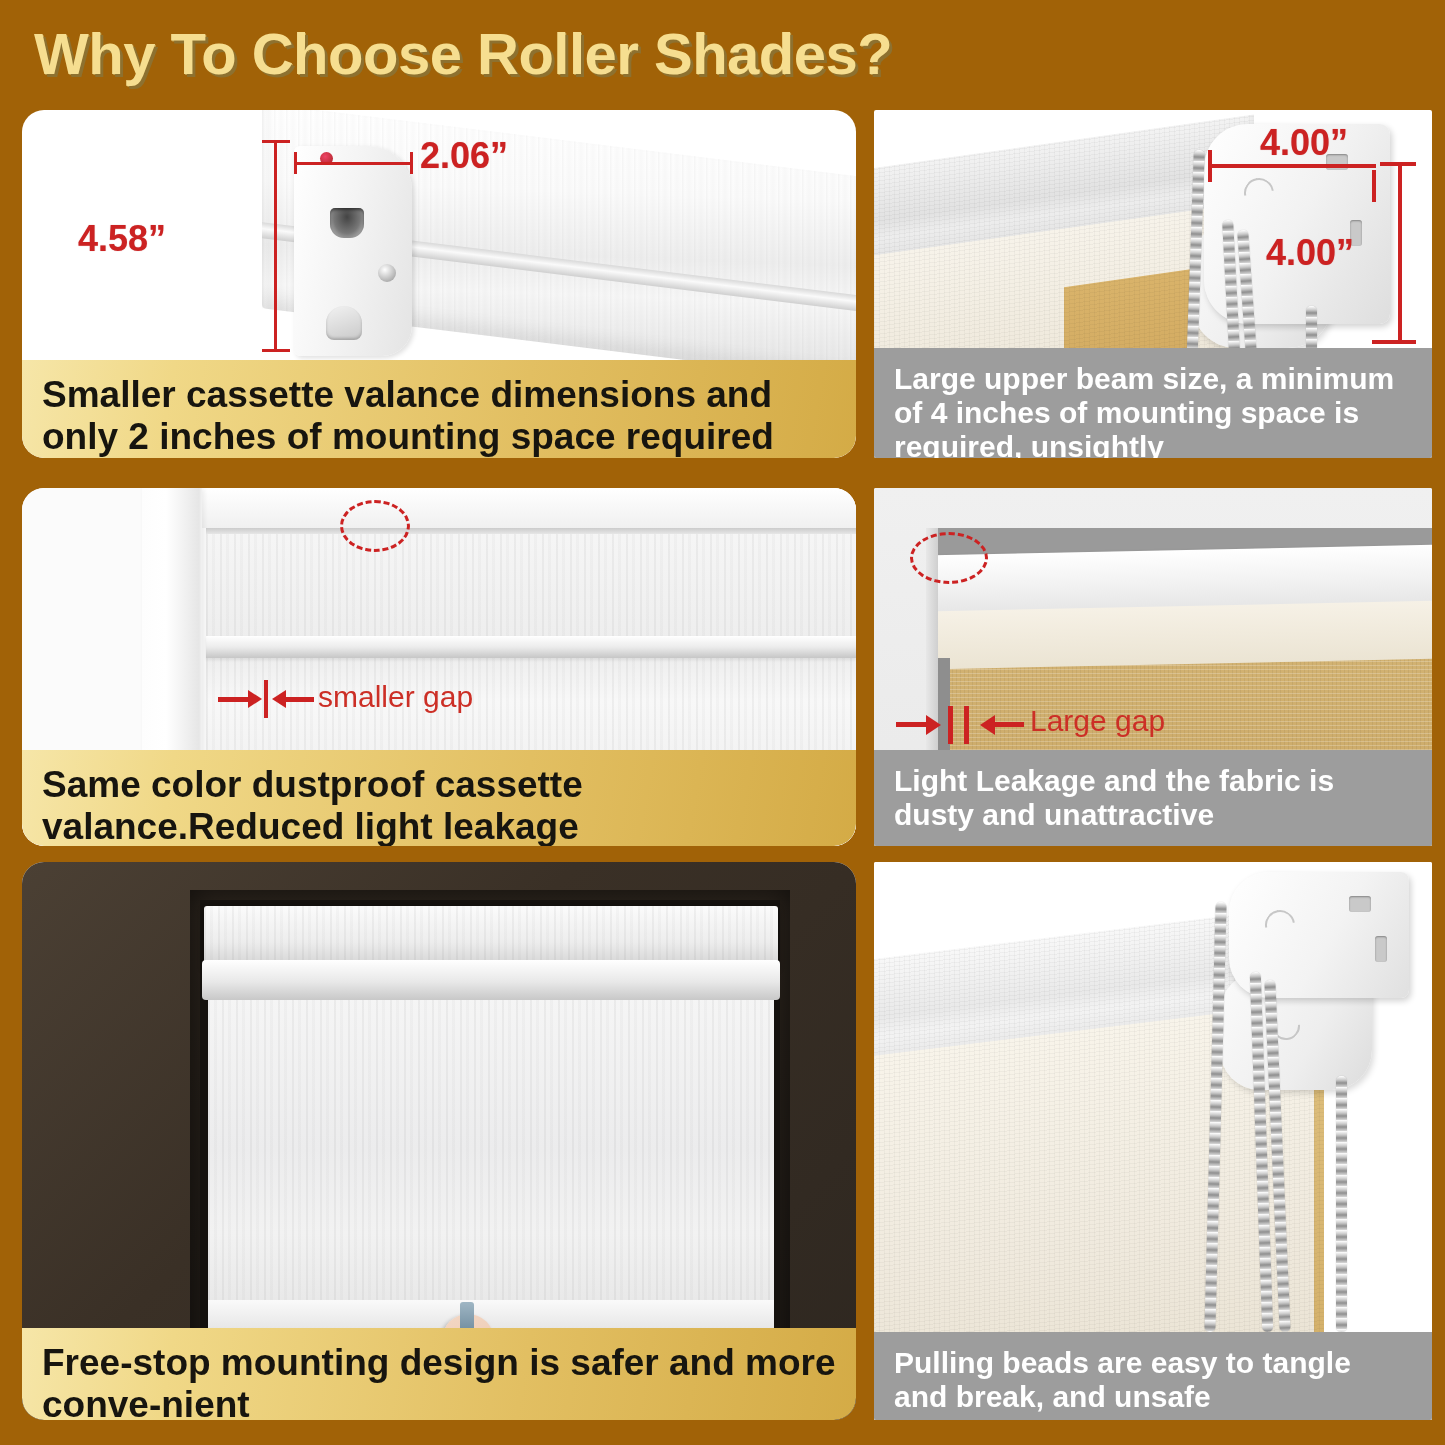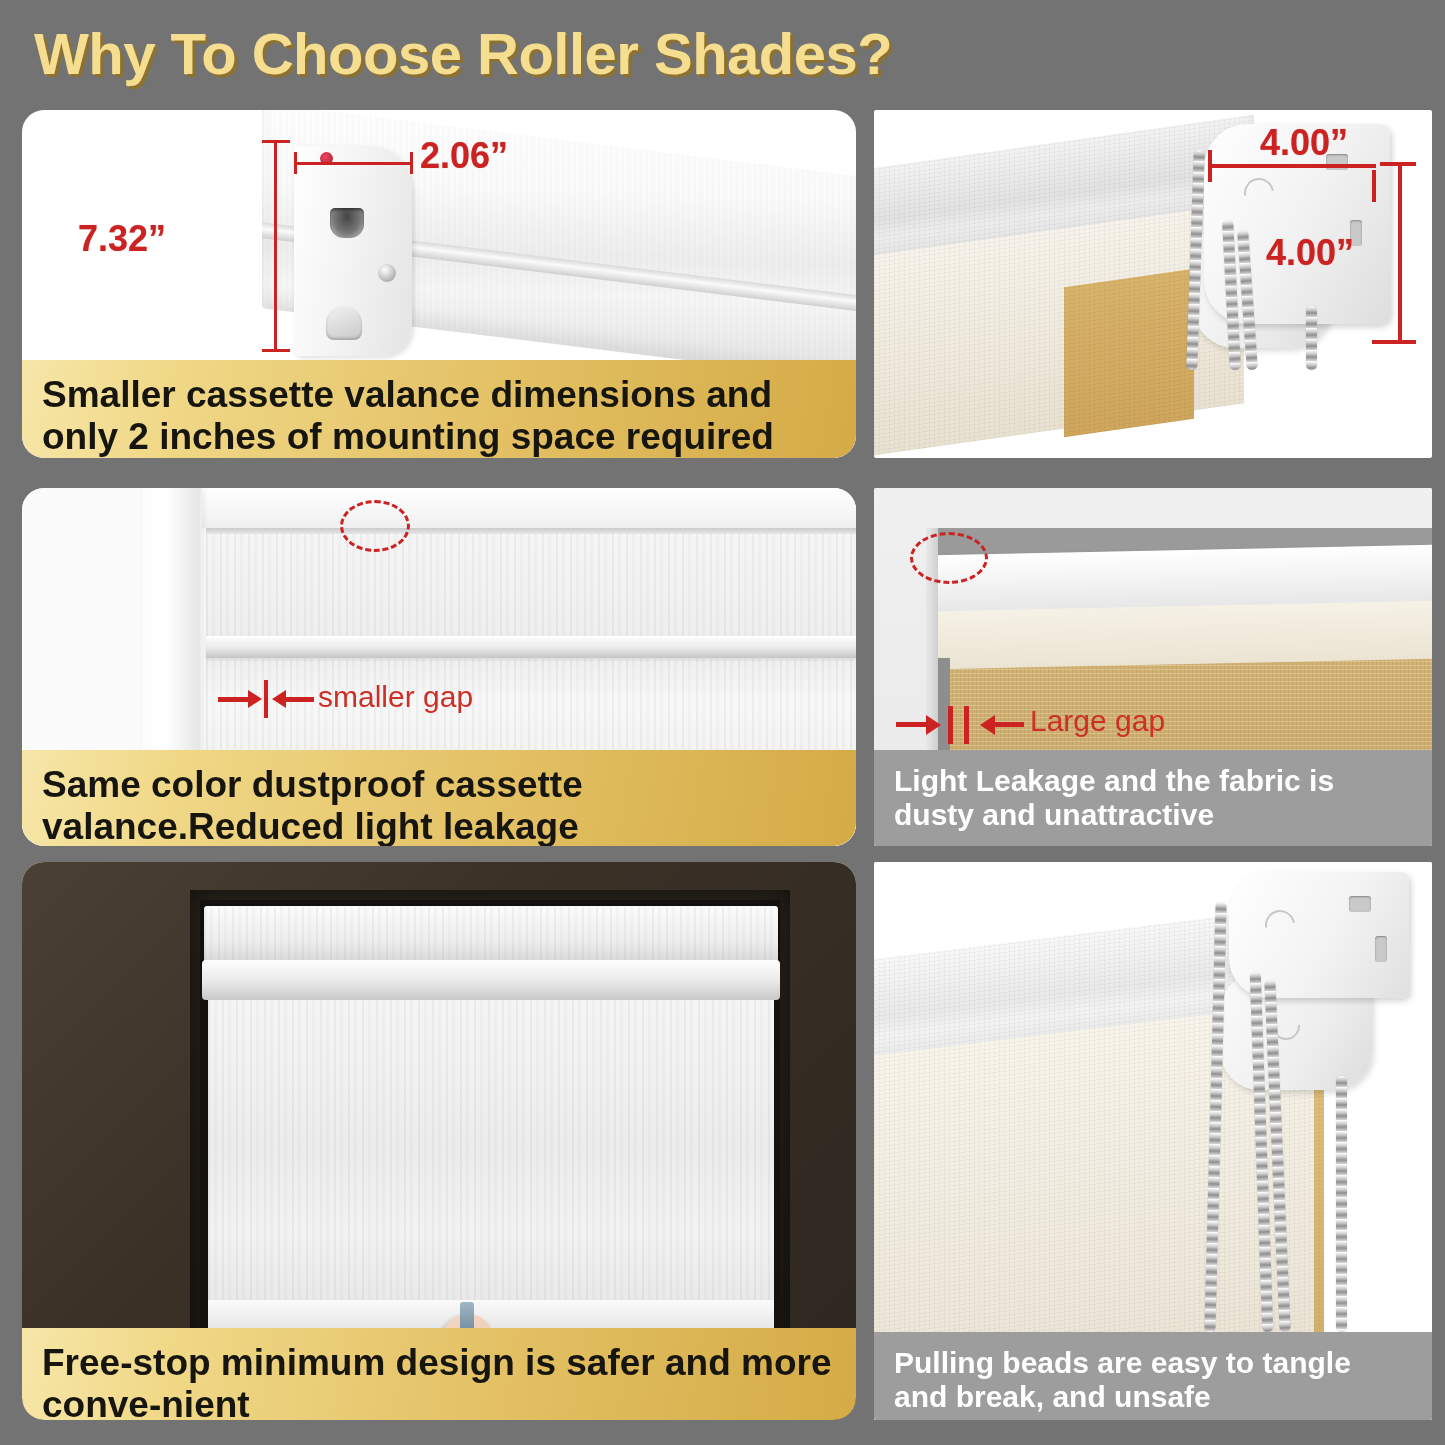--- a/index.html
+++ b/index.html
@@ -3,21 +3,21 @@
 <meta charset="utf-8">
 <style>
   * { box-sizing: border-box; margin: 0; padding: 0; }
   html, body {
     width: 1445px; height: 1445px;
     background: #2b2926;
     font-family: "Liberation Sans", sans-serif;
     overflow: hidden;
   }
 
-  .page { position: relative; width: 1445px; height: 1445px; background: #737373; }
+  .page { position: relative; width: 1445px; height: 1445px; background: #a16207; }
 
   
   .title {
     position: absolute;
     left: 34px; top: 20px;
     font-size: 58px;
     font-weight: bold;
     color: #f6de90;
     letter-spacing: -0.5px;
     text-shadow: 3px 3px 0 #8d7130, 1px 1px 0 #b99a4b;
@@ -393,21 +393,21 @@
       </div>
 
       <div class="rline" style="left:252px;top:30px;width:3px;height:212px;"></div>
       <div class="rline" style="left:240px;top:30px;width:28px;height:3px;"></div>
       <div class="rline" style="left:240px;top:239px;width:28px;height:3px;"></div>
       <div class="rline" style="left:272px;top:52px;width:118px;height:3px;"></div>
       <div class="rline" style="left:272px;top:42px;width:3px;height:22px;"></div>
       <div class="rline" style="left:388px;top:42px;width:3px;height:22px;"></div>
 
       <div class="dimlabel" style="left:398px;top:25px;font-size:36px;">2.06”</div>
-      <div class="dimlabel" style="left:56px;top:108px;font-size:36px;">7.32”</div>
+      <div class="dimlabel" style="left:56px;top:108px;font-size:36px;">4.58”</div>
     </div>
 
     <div class="caption gold cap-h1">Smaller cassette valance dimensions and only 2 inches of mounting space required</div>
   </div>
 
   <div class="panel right row1">
     <div class="art">
       <div class="p2-roll">
           <div class="weave"></div>
         </div>
@@ -436,20 +436,21 @@
       <div class="rline" style="left:334px;top:40px;width:4px;height:32px;"></div>
       <div class="rline" style="left:498px;top:60px;width:4px;height:32px;"></div>
       <div class="rline" style="left:524px;top:52px;width:4px;height:182px;"></div>
       <div class="rline" style="left:506px;top:52px;width:36px;height:4px;"></div>
       <div class="rline" style="left:498px;top:230px;width:44px;height:4px;"></div>
 
       <div class="dimlabel" style="left:386px;top:12px;font-size:36px;">4.00”</div>
       <div class="dimlabel" style="left:392px;top:122px;font-size:36px;">4.00”</div>
     </div>
 
+    <div class="caption grey cap-g1">Large upper beam size, a minimum of 4 inches of mounting space is required, unsightly</div>
   </div>
 
   <div class="panel right row2">
     <div class="art">
       <div class="p4-wall"></div>
       <div class="p4-dark"></div>
       <div class="p4-tan">
           <div class="tanweave"></div>
         </div>
       <div class="p4-valance"></div>
@@ -515,21 +516,21 @@
       <div class="p5-bottomrail"></div>
       <div class="p5-valance">
           <div class="fabricstreak"></div>
         </div>
       <div class="p5-valance2"></div>
 
       <div class="p5-wand"></div>
       <div class="p5-hand"></div>
     </div>
 
-    <div class="caption gold cap-h3">Free-stop minimum design is safer and more conve-nient</div>
+    <div class="caption gold cap-h3">Free-stop mounting design is safer and more conve-nient</div>
   </div>
 
   <div class="panel right row3">
     <div class="art">
       <div class="p6-bg"></div>
       <div class="p6-roll">
           <div class="weave"></div>
         </div>
       <div class="p6-tan">
           <div class="weave"></div>

